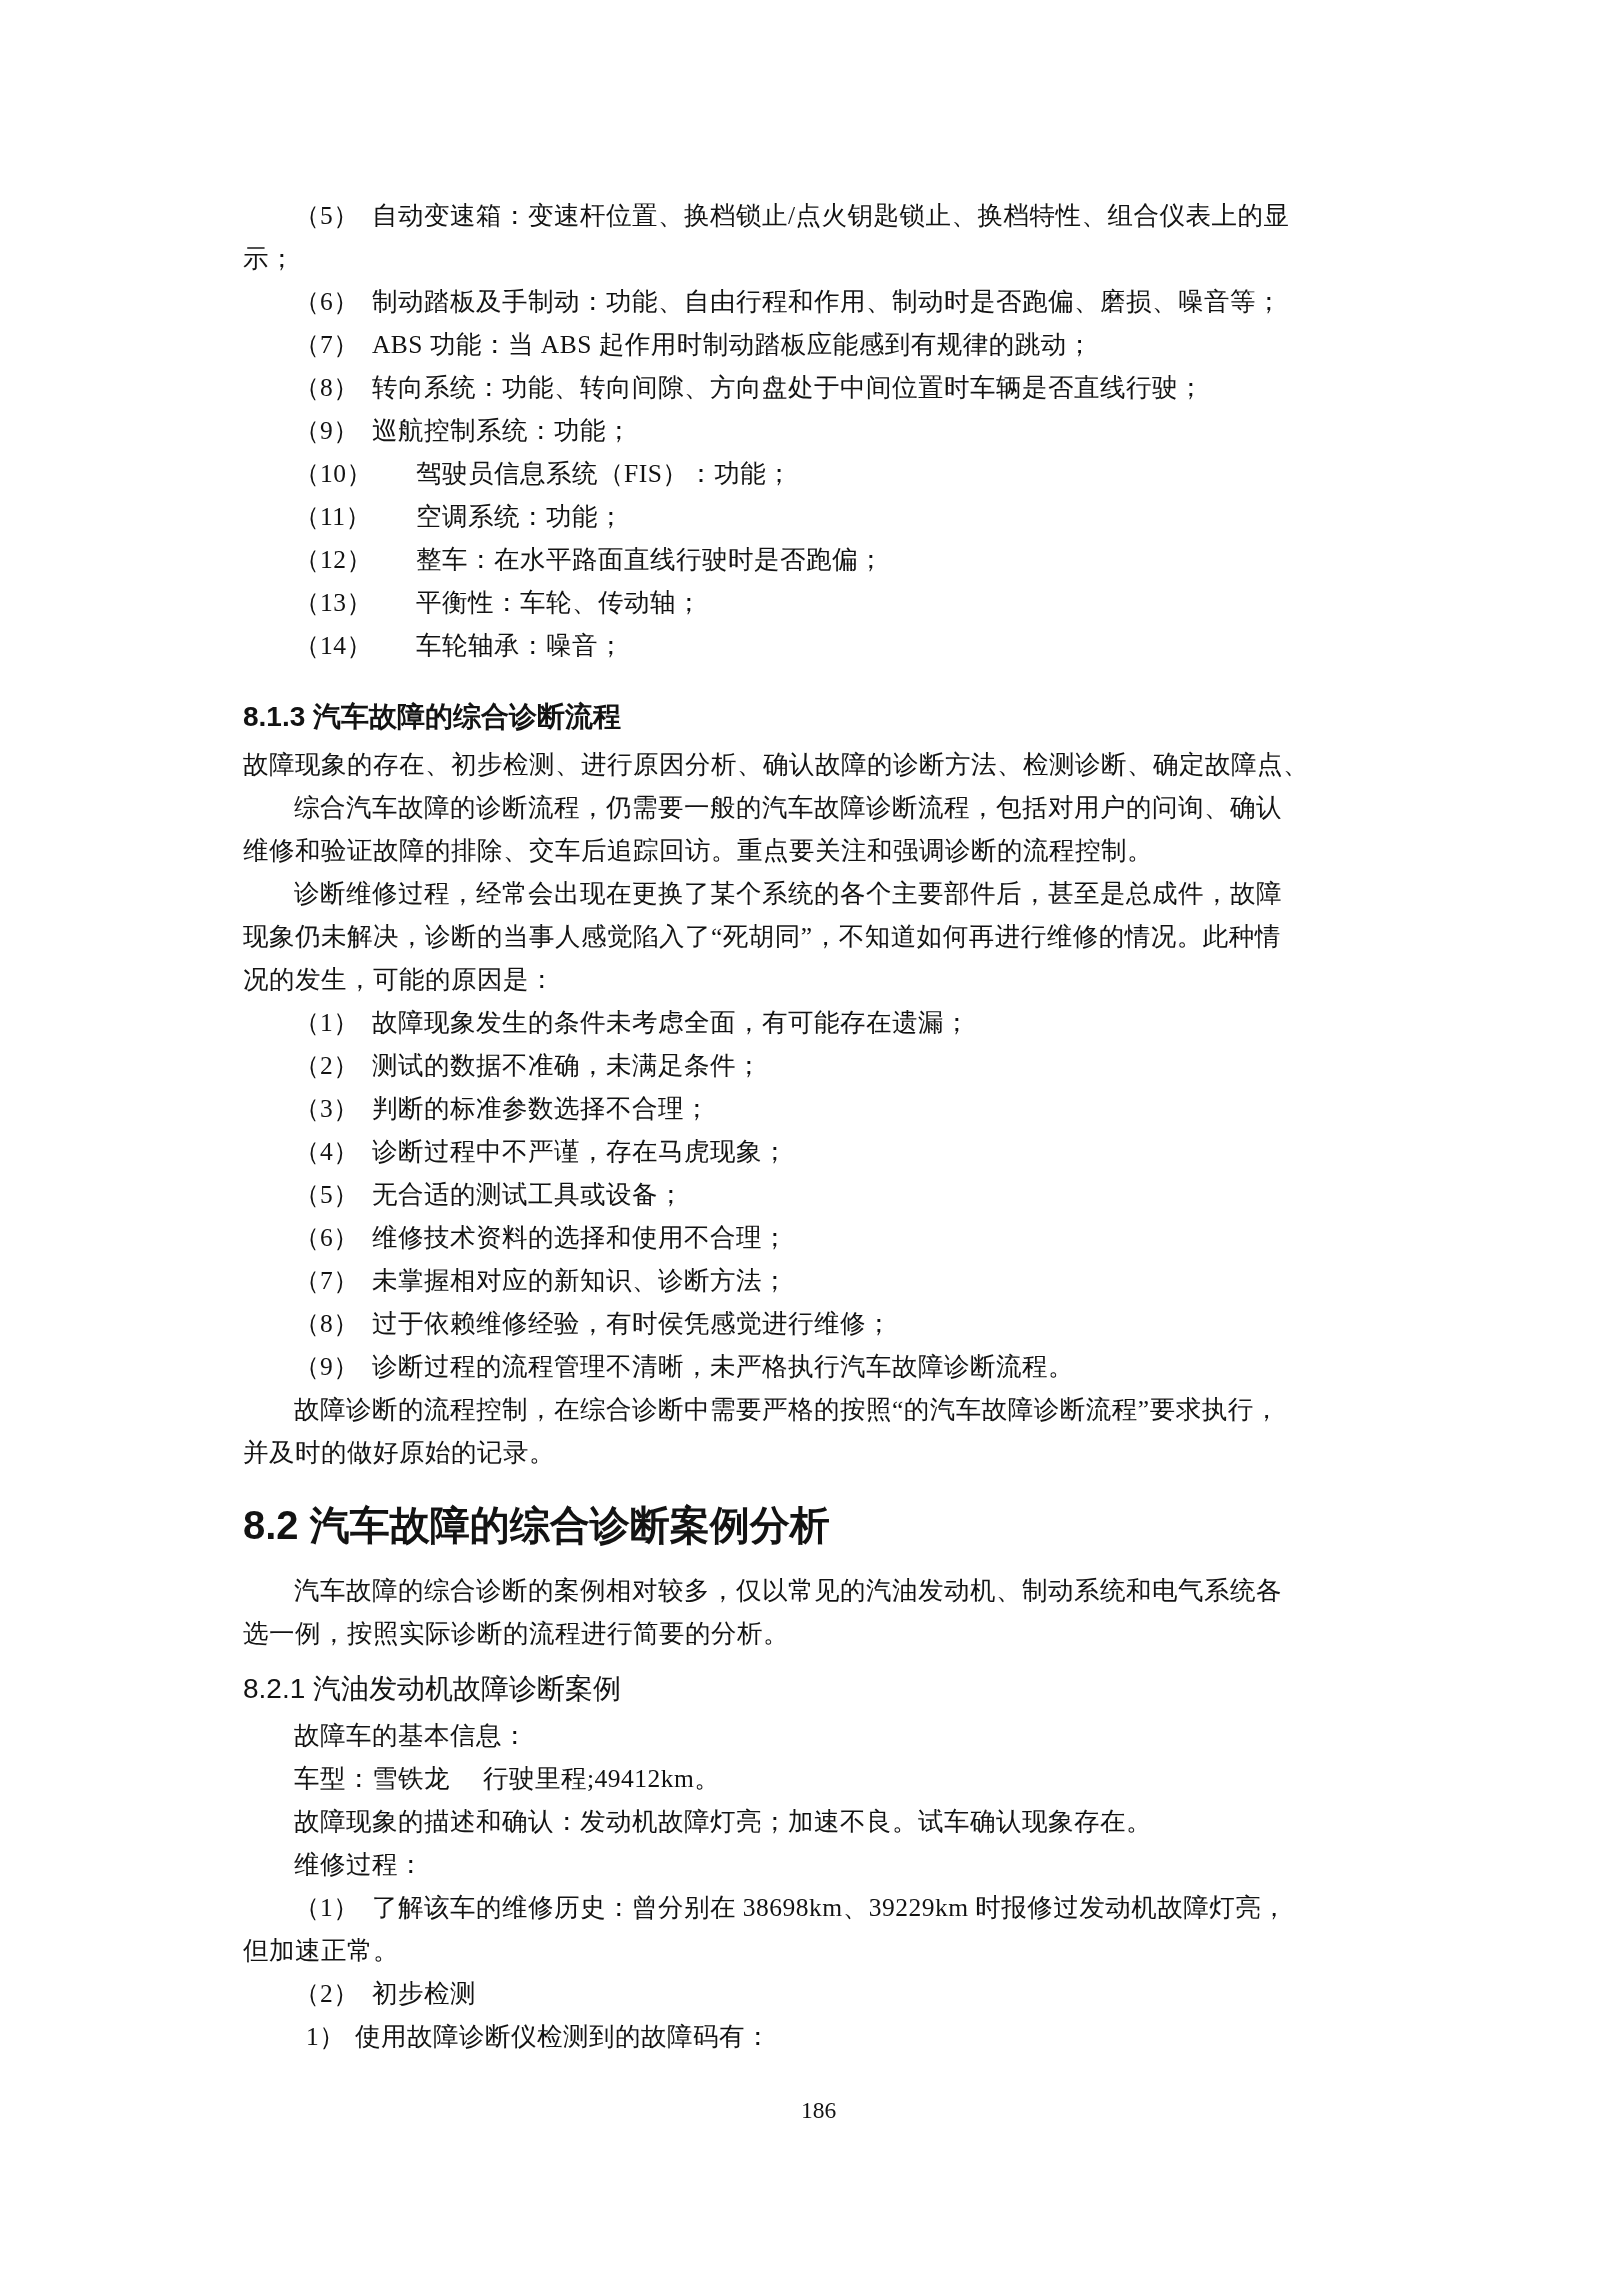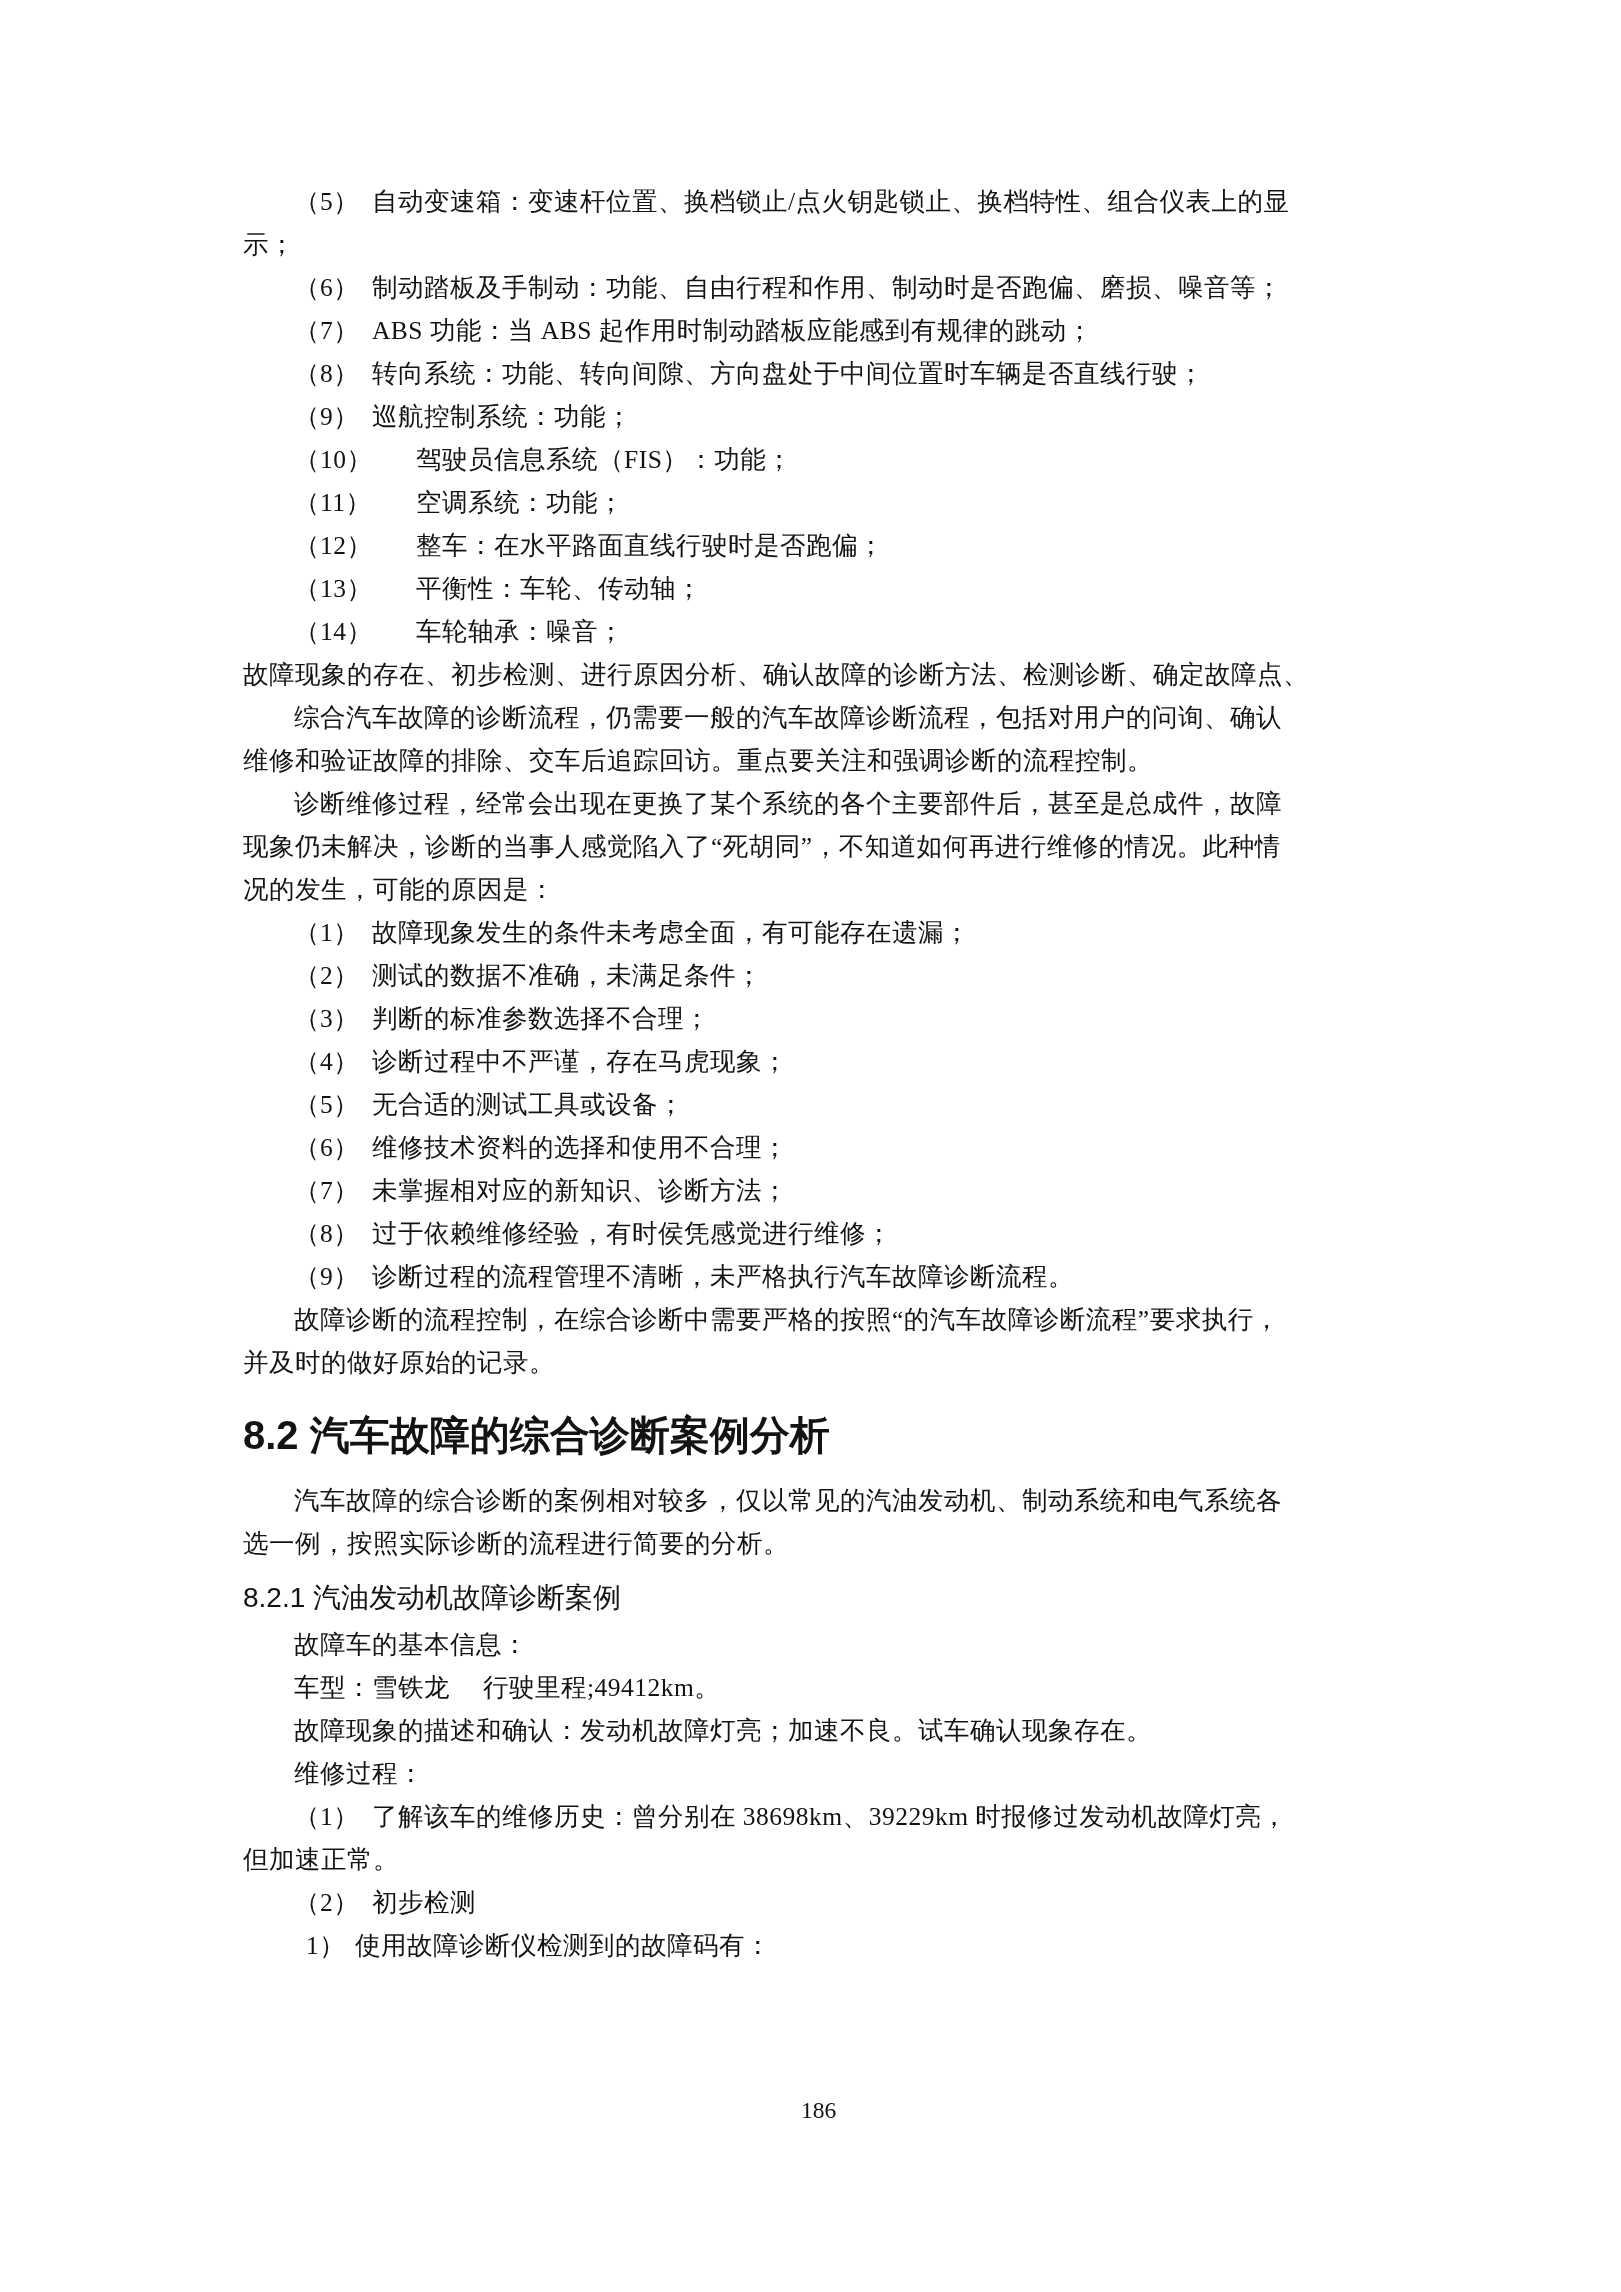--- a/index.html
+++ b/index.html
@@ -12,21 +12,21 @@
     width: 1621px;
     height: 2293px;
     background: #ffffff;
     color: #131313;
     font-family: "Liberation Serif", "DejaVu Serif", serif;
     overflow: hidden;
   }
   .doc-body {
     position: absolute;
     left: 243px;
-    top: 180px;
+    top: 194px;
     width: 1147px;
   }
   .line {
     font-size: 25.5px;
     line-height: 43px;
     height: 43px;
     white-space: nowrap;
     letter-spacing: 0.5px;
   }
   .line .num { margin-right: 12.7px; }
@@ -91,20 +91,21 @@
       <div class="line"><span class="txt">示；</span></div>
       <div class="line item"><span class="num">（6）</span><span class="txt">制动踏板及手制动：功能、自由行程和作用、制动时是否跑偏、磨损、噪音等；</span></div>
       <div class="line item"><span class="num">（7）</span><span class="txt">ABS 功能：当 ABS 起作用时制动踏板应能感到有规律的跳动；</span></div>
       <div class="line item"><span class="num">（8）</span><span class="txt">转向系统：功能、转向间隙、方向盘处于中间位置时车辆是否直线行驶；</span></div>
       <div class="line item"><span class="num">（9）</span><span class="txt">巡航控制系统：功能；</span></div>
       <div class="line itemw"><span class="num">（10）</span><span class="txt">驾驶员信息系统（FIS）：功能；</span></div>
       <div class="line itemw"><span class="num">（11）</span><span class="txt">空调系统：功能；</span></div>
       <div class="line itemw"><span class="num">（12）</span><span class="txt">整车：在水平路面直线行驶时是否跑偏；</span></div>
       <div class="line itemw"><span class="num">（13）</span><span class="txt">平衡性：车轮、传动轴；</span></div>
       <div class="line itemw"><span class="num">（14）</span><span class="txt">车轮轴承：噪音；</span></div>
+      <div class="line h3"><span class="txt">8.1.3 汽车故障的综合诊断流程</span></div>
       <div class="line"><span class="txt">故障现象的存在、初步检测、进行原因分析、确认故障的诊断方法、检测诊断、确定故障点、</span></div>
       <div class="line indent"><span class="txt">综合汽车故障的诊断流程，仍需要一般的汽车故障诊断流程，包括对用户的问询、确认</span></div>
       <div class="line"><span class="txt">维修和验证故障的排除、交车后追踪回访。重点要关注和强调诊断的流程控制。</span></div>
       <div class="line indent"><span class="txt">诊断维修过程，经常会出现在更换了某个系统的各个主要部件后，甚至是总成件，故障</span></div>
       <div class="line"><span class="txt">现象仍未解决，诊断的当事人感觉陷入了“死胡同”，不知道如何再进行维修的情况。此种情</span></div>
       <div class="line"><span class="txt">况的发生，可能的原因是：</span></div>
       <div class="line item"><span class="num">（1）</span><span class="txt">故障现象发生的条件未考虑全面，有可能存在遗漏；</span></div>
       <div class="line item"><span class="num">（2）</span><span class="txt">测试的数据不准确，未满足条件；</span></div>
       <div class="line item"><span class="num">（3）</span><span class="txt">判断的标准参数选择不合理；</span></div>
       <div class="line item"><span class="num">（4）</span><span class="txt">诊断过程中不严谨，存在马虎现象；</span></div>

